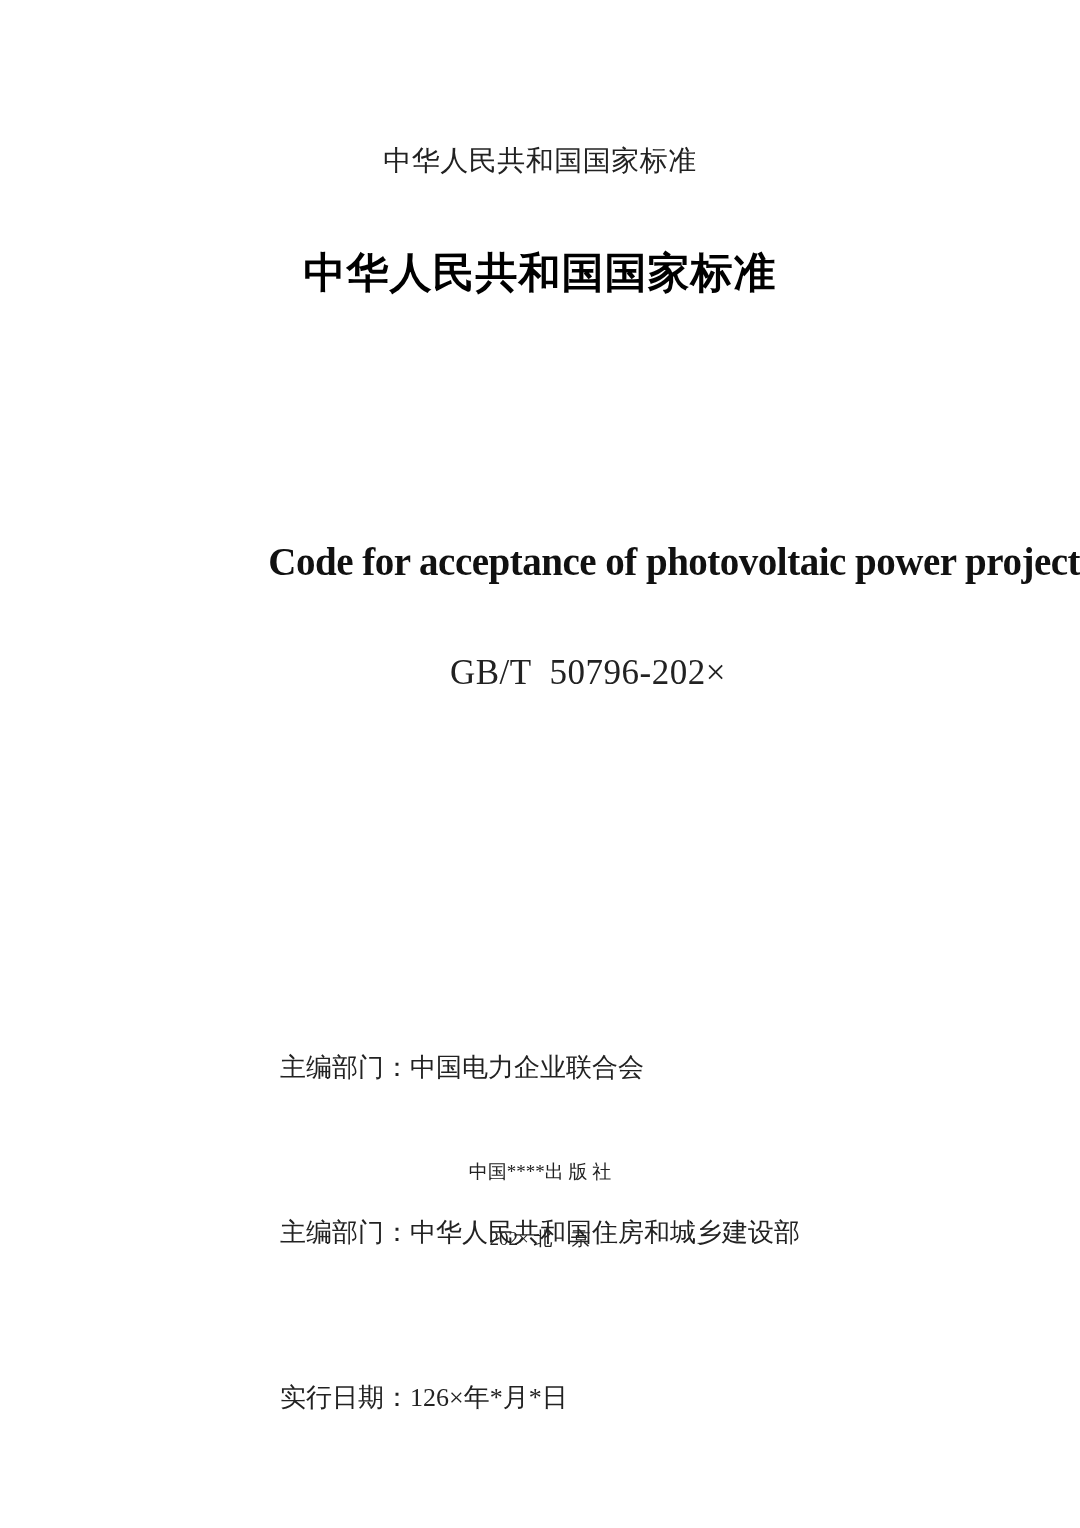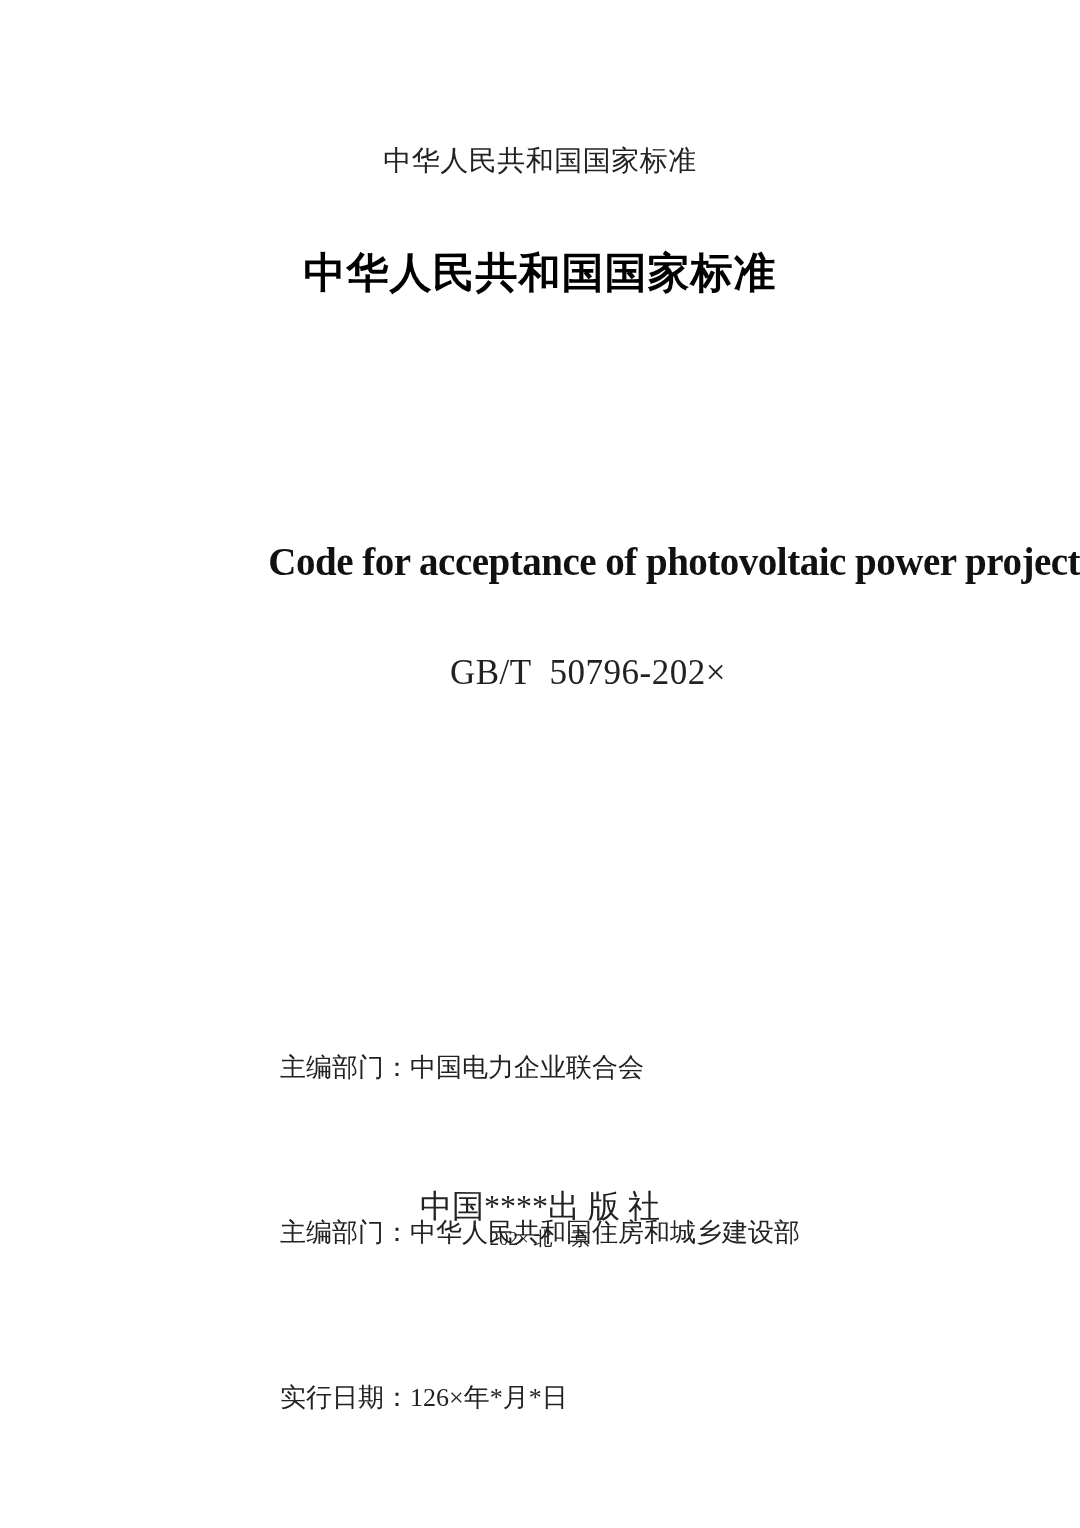--- a/index.html
+++ b/index.html
@@ -61,24 +61,23 @@
     position: absolute;
     top: 930px;
     left: 280px;
     font-size: 26px;
     line-height: 55px;
     white-space: pre;
     color: #222222;
   }
   .publisher {
     top: 1162px;
-    font-size: 32px;
+    font-size: 19px;
     line-height: 1;
     color: #222222;
-    margin-top: 28px;
   }
   .place-year {
     top: 1229px;
     font-size: 19px;
     line-height: 1;
     color: #222222;
   }
 </style>
 </head>
 <body>

